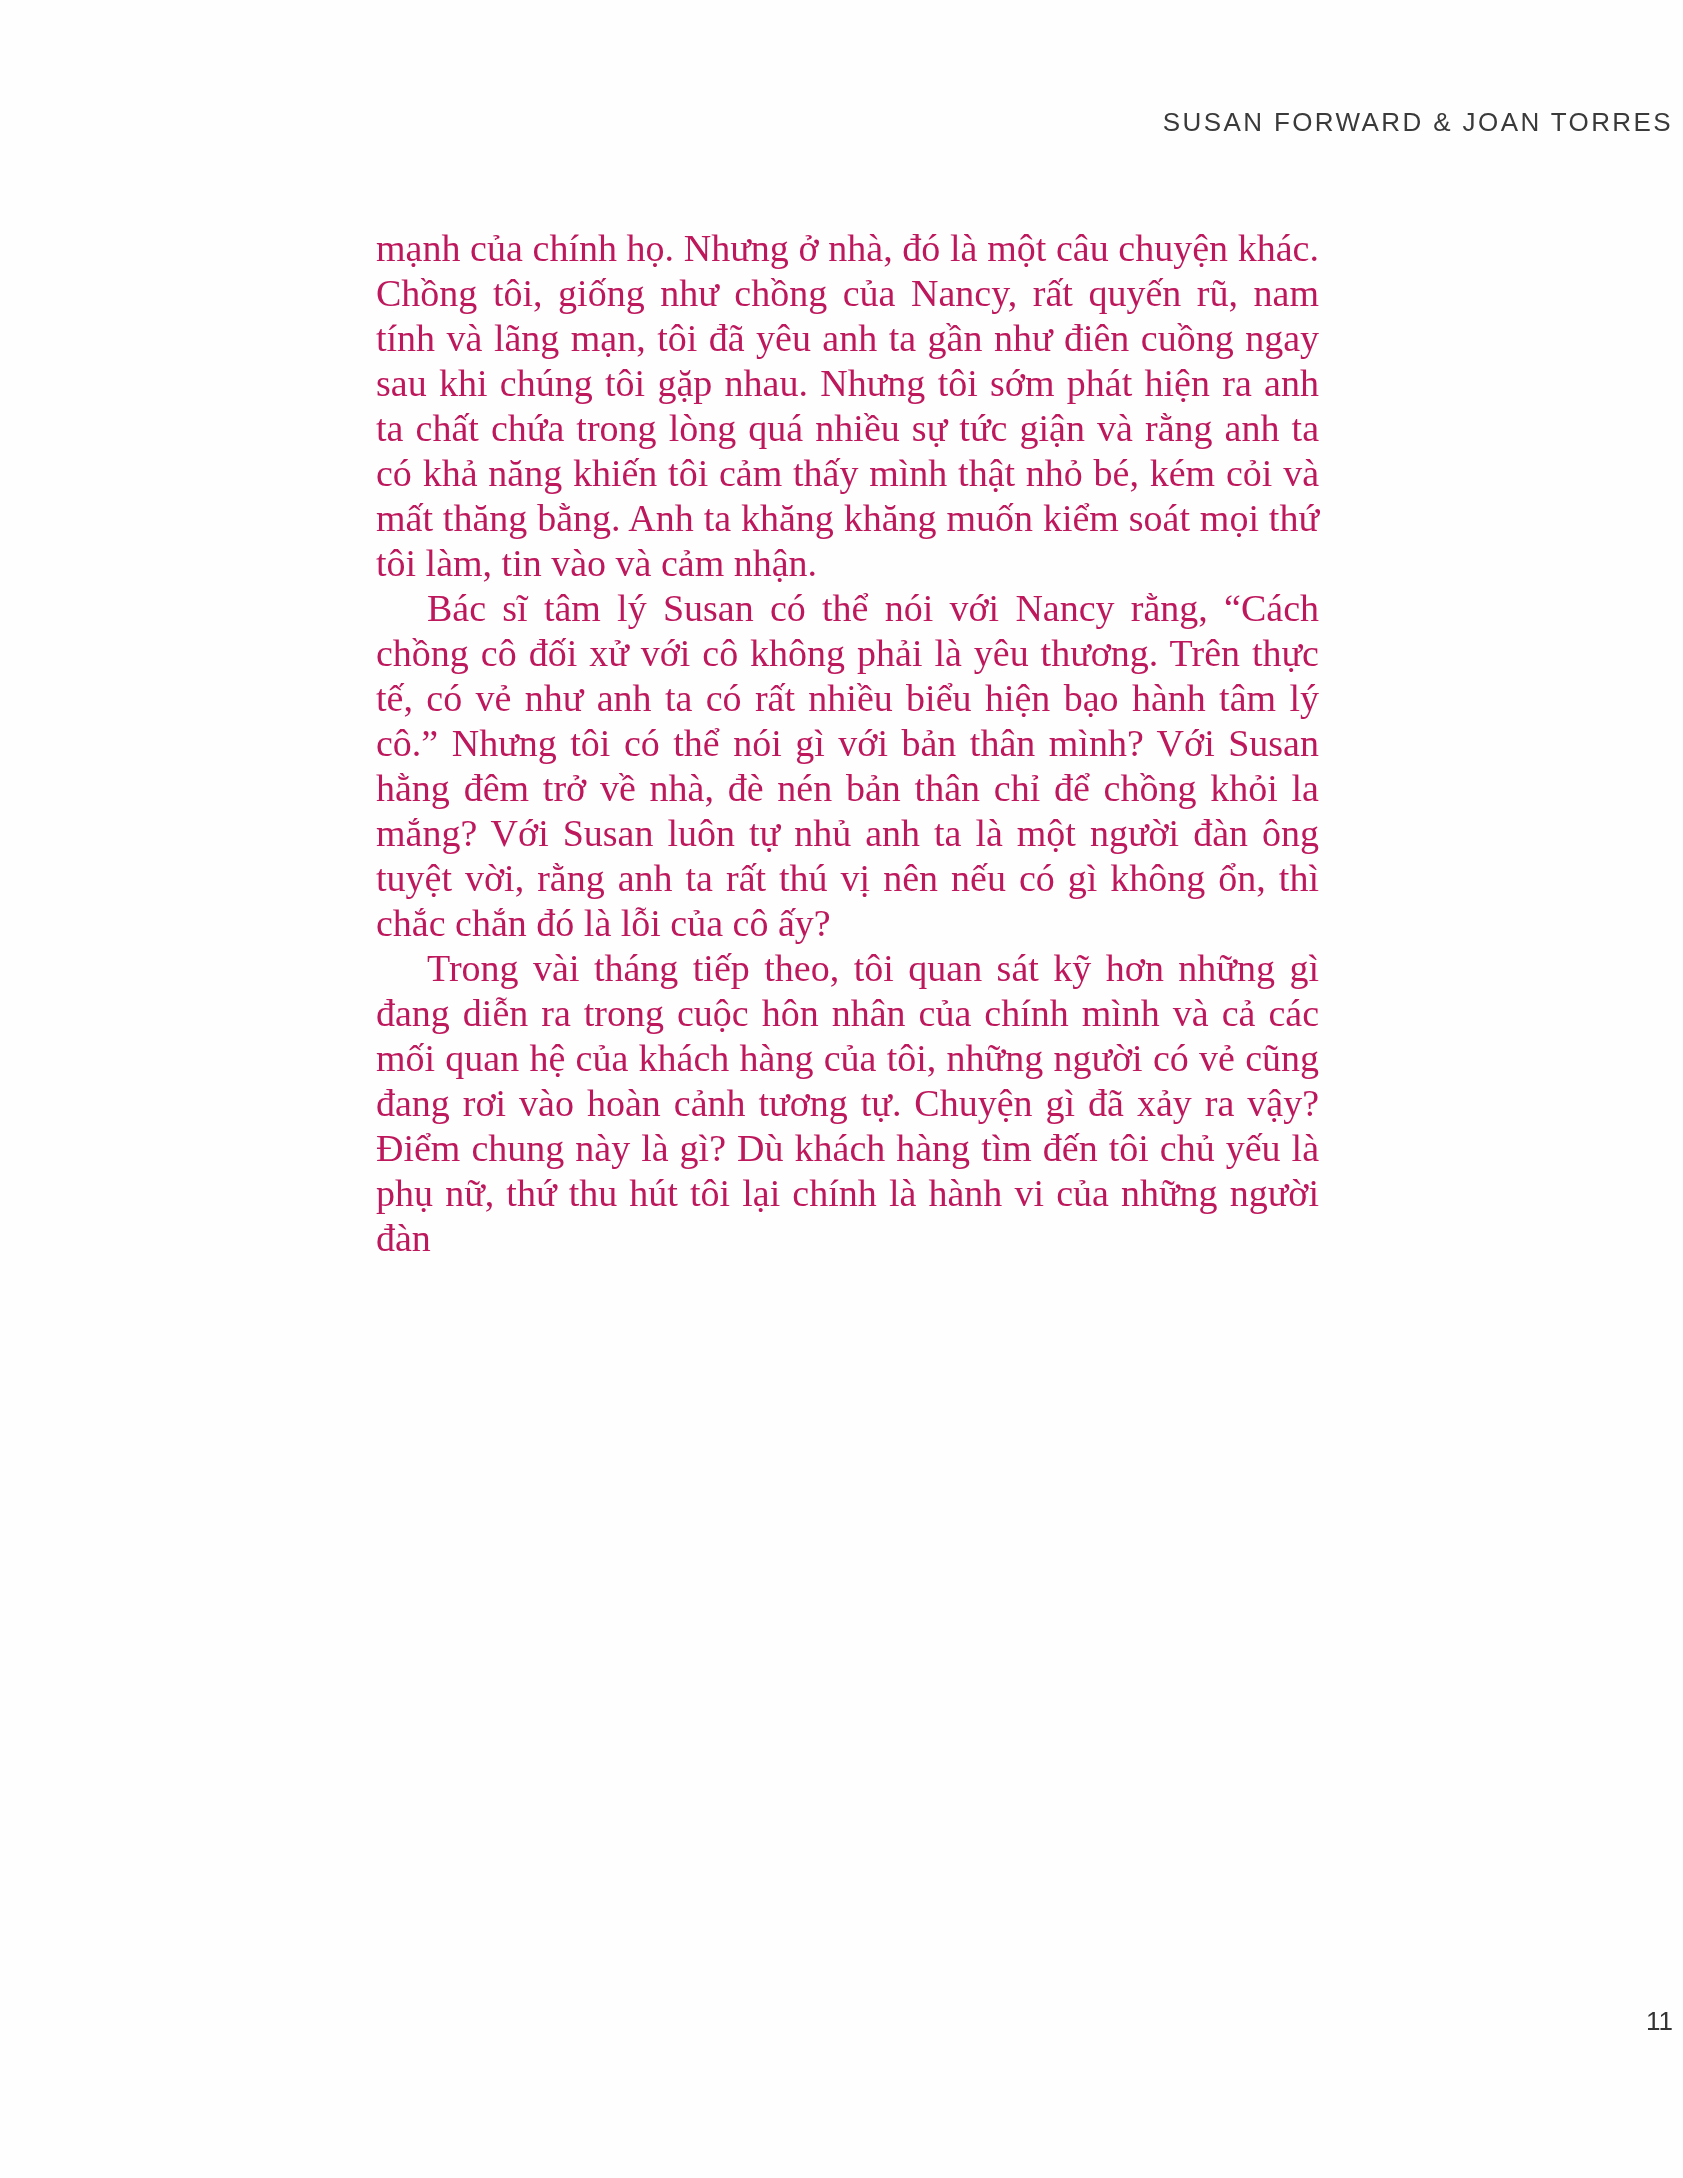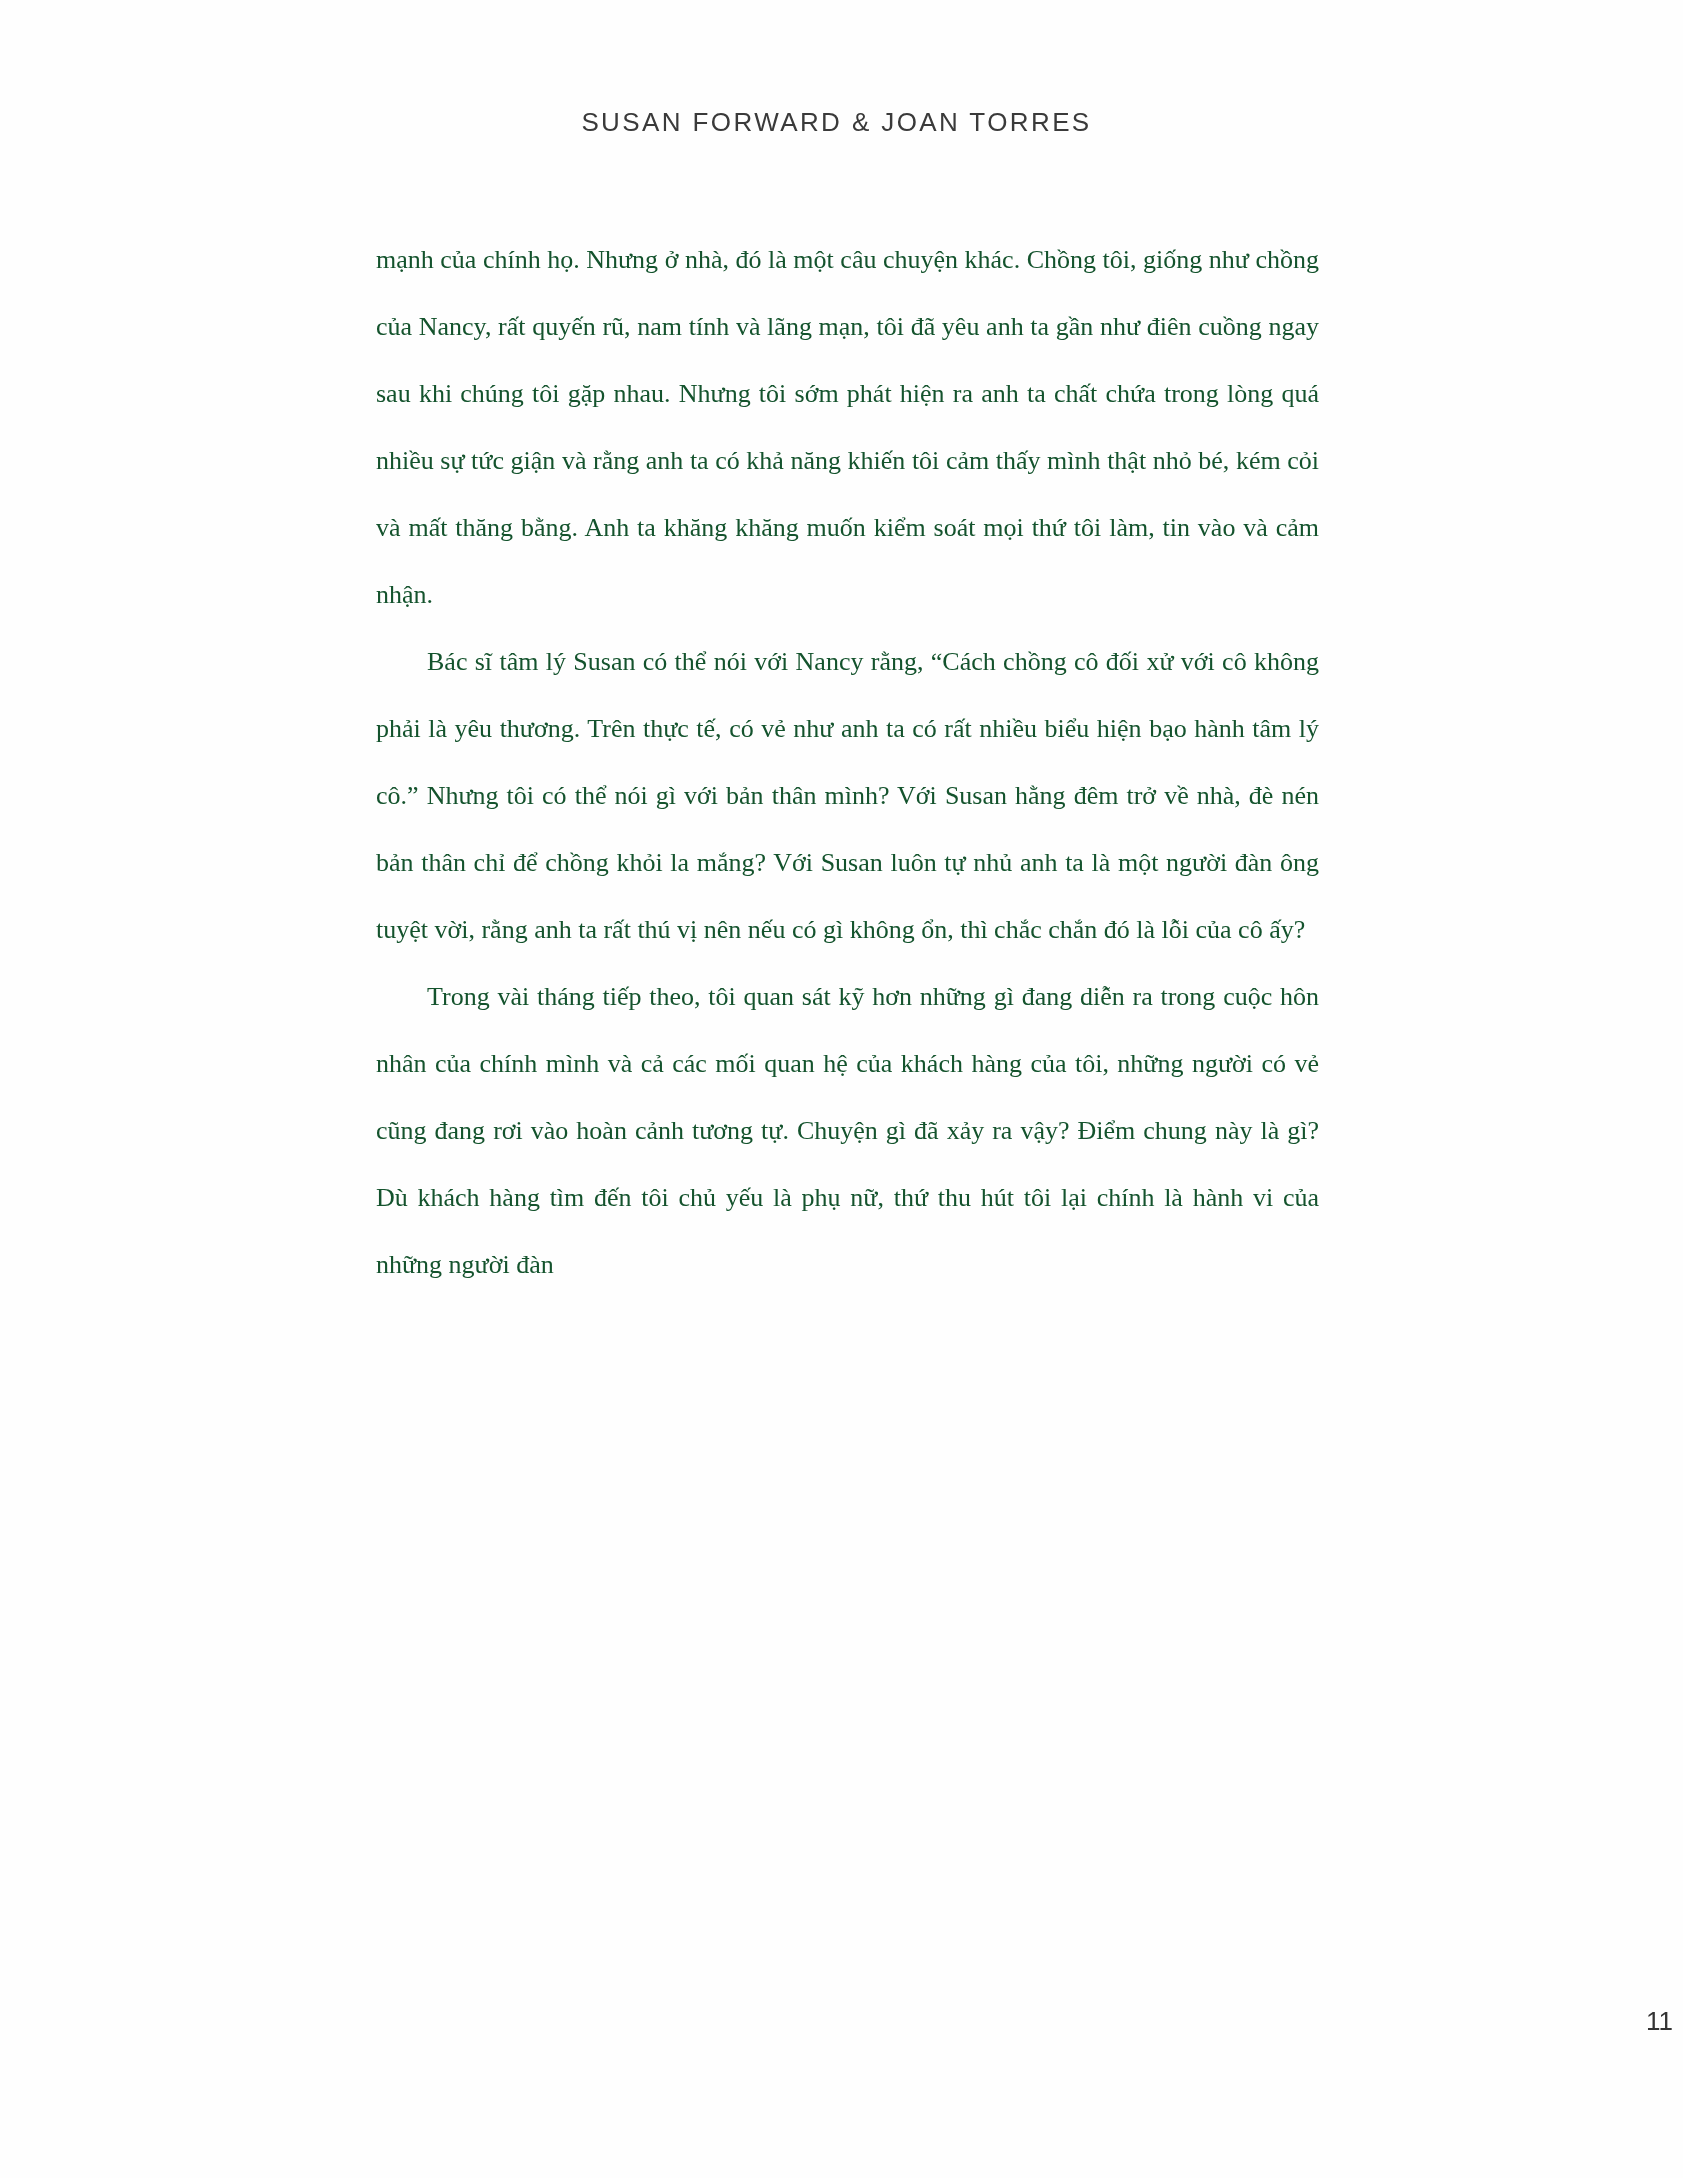--- a/index.html
+++ b/index.html
@@ -18,41 +18,41 @@
   .page {
     position: absolute;
     inset: 0;
     background: #fefefe;
   }
   .running-head {
     position: absolute;
     top: 107px;
     left: 0;
     right: 0;
-    text-align: center;
+    text-align: right;
     font-family: "Liberation Sans", sans-serif;
     font-size: 26px;
     letter-spacing: 2.4px;
     color: #3a3a3a;
     font-weight: 400;
     padding-right: 10px;
   }
   .textblock {
     position: absolute;
     top: 226px;
     left: 376px;
     width: 943px;
   }
   .para {
     margin: 0 0 0 0;
-    font-size: 26px;
-    line-height: 67px;
+    font-size: 38px;
+    line-height: 45px;
     text-align: justify;
     text-justify: inter-word;
-    color: #14532d;
+    color: #be185d;
     hyphens: none;
   }
   .para + .para {
     margin-top: 0px;
   }
   .para.indent {
     text-indent: 51px;
   }
   .folio {
     position: absolute;

